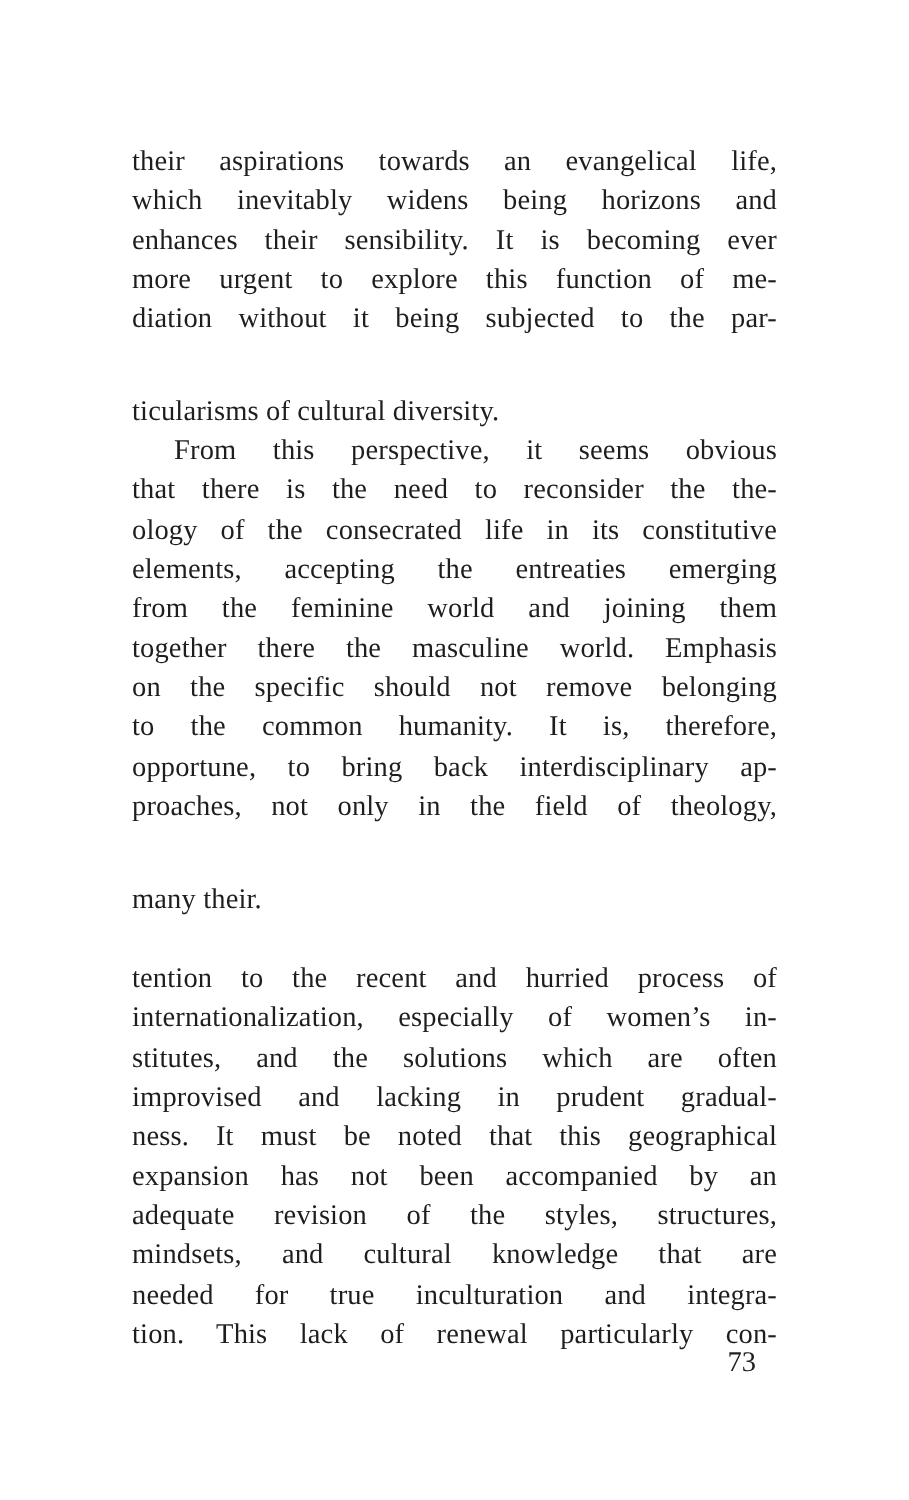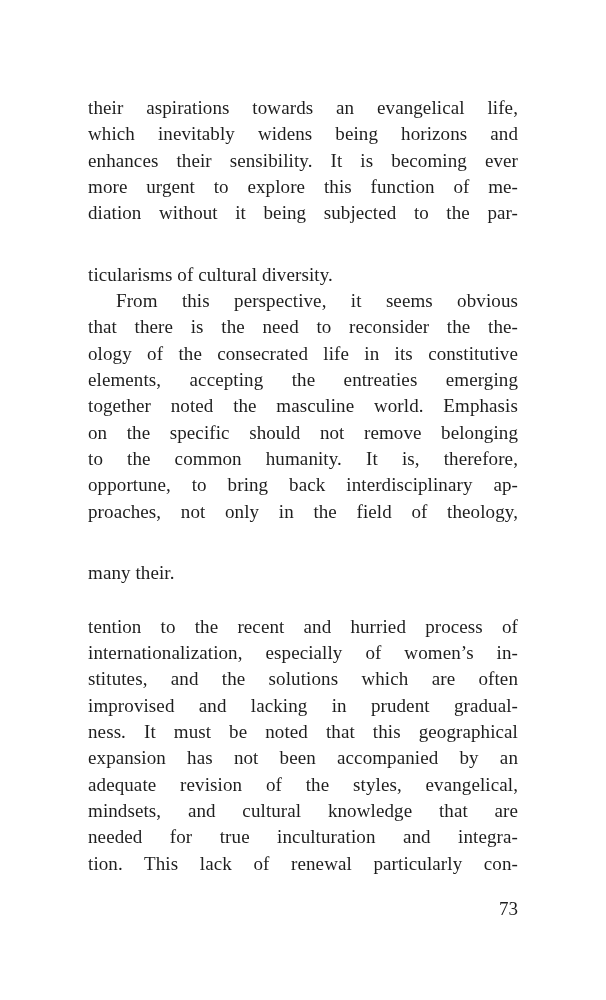--- a/index.html
+++ b/index.html
@@ -32,21 +32,21 @@
     text-align: justify;
     text-align-last: justify;
     white-space: normal;
     letter-spacing: 0.1px;
   }
   .line.endline { text-align-last: left; margin-top: 35px; }
   .line.indent { text-indent: 28px; }
   .line b { font-weight: bold; }
   .folio {
     position: absolute;
-    left: 94px;
+    left: 80px;
     top: 898px;
     width: 424px;
     text-align: right;
     font-size: 19px;
     color: #1e1e1e;
   }
 </style>
 </head>
 <body>
 
@@ -58,34 +58,35 @@
         <div class="line">enhances their sensibility. It is becoming ever</div>
         <div class="line">more urgent to explore this function of me-</div>
         <div class="line">diation without it being subjected to the par-</div>
         <div class="line endline">ticularisms of cultural diversity.</div>
       </div>
       <div class="paragraph">
         <div class="line indent">From this perspective, it seems obvious</div>
         <div class="line">that there is the need to reconsider the the-</div>
         <div class="line">ology of the consecrated life in its constitutive</div>
         <div class="line">elements, accepting the entreaties emerging</div>
-        <div class="line">together noted the masculine world. Emphasis</div>
+        <div class="line">from the feminine world and joining them</div>
+        <div class="line">together there the masculine world. Emphasis</div>
         <div class="line">on the specific should not remove belonging</div>
         <div class="line">to the common humanity. It is, therefore,</div>
         <div class="line">opportune, to bring back interdisciplinary ap-</div>
         <div class="line">proaches, not only in the field of theology,</div>
         <div class="line endline">many their.</div>
       </div>
       <div class="paragraph spaced">
         <div class="line">tention to the recent and hurried process of</div>
         <div class="line">internationalization, especially of women’s in-</div>
         <div class="line">stitutes, and the solutions which are often</div>
         <div class="line">improvised and lacking in prudent gradual-</div>
         <div class="line">ness. It must be noted that this geographical</div>
         <div class="line">expansion has not been accompanied by an</div>
-        <div class="line">adequate revision of the styles, evangelical,</div>
+        <div class="line">adequate revision of the styles, structures,</div>
         <div class="line">mindsets, and cultural knowledge that are</div>
         <div class="line">needed for true inculturation and integra-</div>
         <div class="line">tion. This lack of renewal particularly con-</div>
       </div>
     </div>
   <div class="folio">73</div>
 </div>
 
 </body></html>

